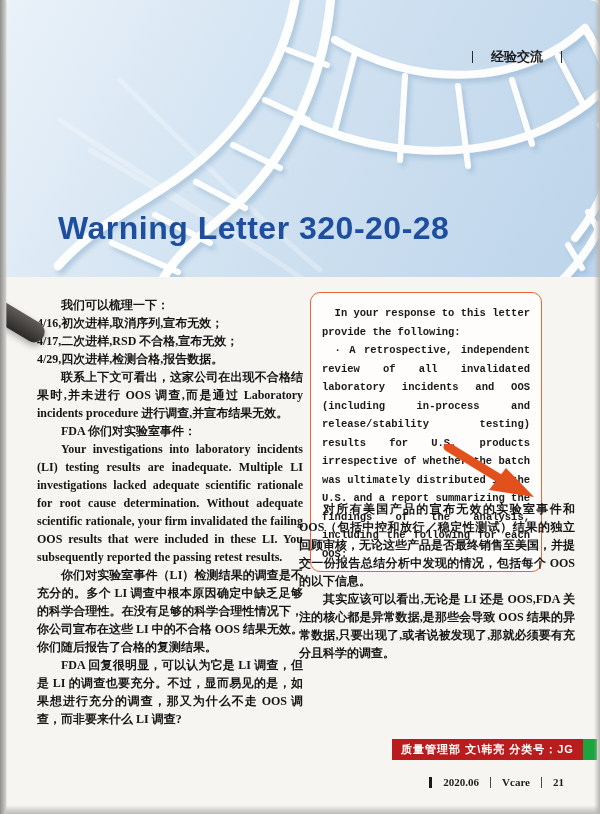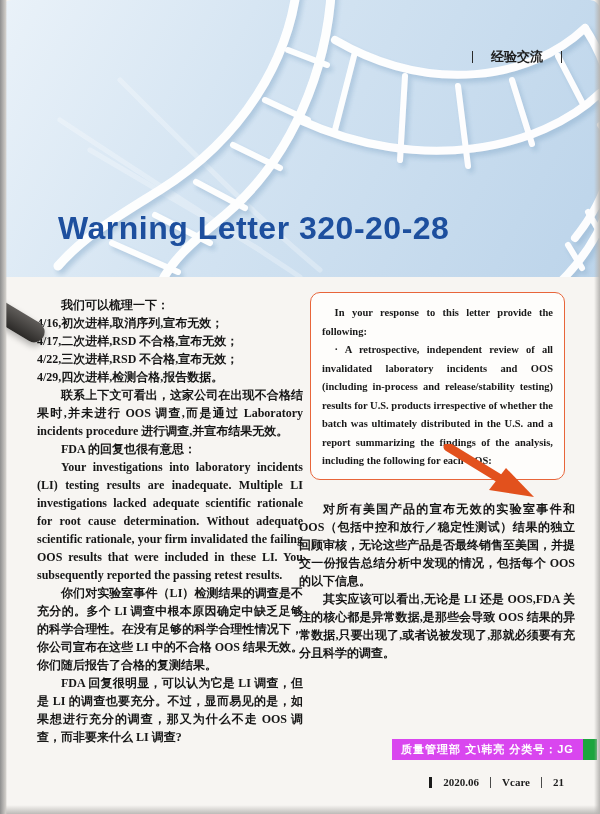--- a/index.html
+++ b/index.html
@@ -28,29 +28,29 @@
        background:linear-gradient(180deg,#605d5a,#2b2927);transform:rotate(31deg);
        transform-origin:left center;box-shadow:2px 3px 6px rgba(0,0,0,.28);z-index:6;}
   
   p{margin:0;}
   .col-left{position:absolute;left:37px;top:296px;width:266px;z-index:4;
             font-size:12px;line-height:18px;color:#161616;font-weight:bold;text-align:justify;}
   .col-right-text{position:absolute;left:299px;top:500px;width:276px;z-index:4;
             font-size:12px;line-height:18px;color:#161616;font-weight:bold;text-align:justify;}
   .indent{text-indent:2em;}
   
-  .callout{position:absolute;left:310px;top:292px;width:255px;min-height:160px;box-sizing:border-box;
+  .callout{position:absolute;left:310px;top:292px;width:232px;min-height:160px;box-sizing:border-box;
            border:1.5px solid #e8653a;border-radius:10px;background:#fefdfb;
            padding:11px 11px 8px 11px;z-index:4;
-           font-size:10.5px;line-height:18.5px;color:#191919;font-weight:bold;text-align:justify;}
+           font-size:10.5px;line-height:18.5px;color:#191919;font-weight:bold;text-align:justify;font-family:Liberation Mono, monospace;}
   .callout p{text-indent:1.2em;}
   .arrow-wrap{position:absolute;left:442px;top:444px;width:100px;height:58px;z-index:5;}
   
   .byline{position:absolute;left:392px;top:739px;display:flex;z-index:5;}
-  .byline-blue{width:191px;height:21px;background:#d946ef;color:#ffffff;
+  .byline-blue{width:191px;height:21px;background:#b91c1c;color:#ffffff;
                display:flex;align-items:center;justify-content:center;
                font-family:"Liberation Sans",sans-serif;font-size:11px;font-weight:bold;letter-spacing:1px;}
   .byline-green{width:14px;height:21px;background:#1ca53e;}
   
   .footer{position:absolute;right:36px;top:776px;display:flex;align-items:center;gap:11px;z-index:5;
           font-size:11px;font-weight:bold;color:#1d1d1d;}
   .fbar{width:3px;height:11px;background:#1a1a1a;}
   .fsep{width:1px;height:11px;background:#4a4a4a;}
 </style>
 </head>
@@ -115,24 +115,23 @@
 
     <div class="title">Warning Letter 320-20-28</div>
   </div>
 
   <div class="pen"></div>
 
   <div class="col-left">
     <p class="indent">我们可以梳理一下：</p>
     <p>4/16,初次进样,取消序列,宣布无效；</p>
     <p>4/17,二次进样,RSD 不合格,宣布无效；</p>
-    <p>4/22,三次进样,RSD 不合格,宣布无效；</p>
     <p>4/29,四次进样,检测合格,报告数据。</p>
     <p class="indent">联系上下文可看出，这家公司在出现不合格结果时,并未进行 OOS 调查,而是通过 Laboratory incidents procedure 进行调查,并宣布结果无效。</p>
-    <p class="indent">FDA 的回复也很有意思：</p>
+    <p class="indent">FDA 你们对实验室事件：</p>
     <p class="indent">Your investigations into laboratory incidents (LI) testing results are inadequate. Multiple LI investigations lacked adequate scientific rationale for root cause determination. Without adequate scientific rationale, your firm invalidated the failing OOS results that were included in these LI. You subsequently reported the passing retest results.</p>
     <p class="indent">你们对实验室事件（LI）检测结果的调查是不充分的。多个 LI 调查中根本原因确定中缺乏足够的科学合理性。在没有足够的科学合理性情况下，你公司宣布在这些 LI 中的不合格 OOS 结果无效。你们随后报告了合格的复测结果。</p>
     <p class="indent">FDA 回复很明显，可以认为它是 LI 调查，但是 LI 的调查也要充分。不过，显而易见的是，如果想进行充分的调查，那又为什么不走 OOS 调查，而非要来什么 LI 调查?</p>
   </div>
 
   <div class="callout">
     <p>In your response to this letter provide the following:</p>
     <p>·  A retrospective, independent review of all invalidated laboratory incidents and OOS (including in-process and release/stability testing) results for U.S. products irrespective of whether the batch was ultimately distributed in the U.S. and a report summarizing the findings of the analysis, including the following for each OOS:</p>
   </div>
 

